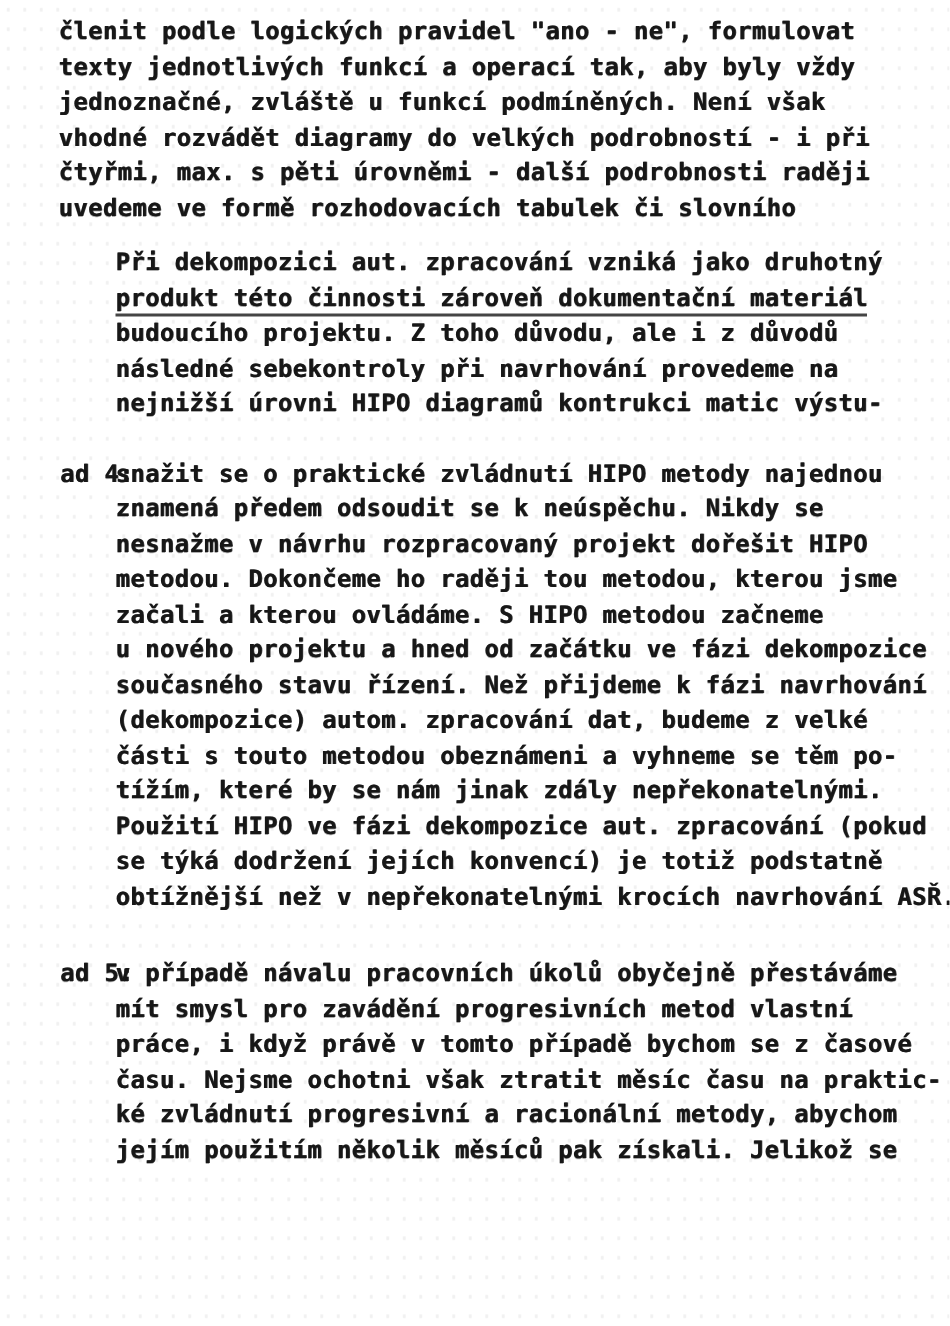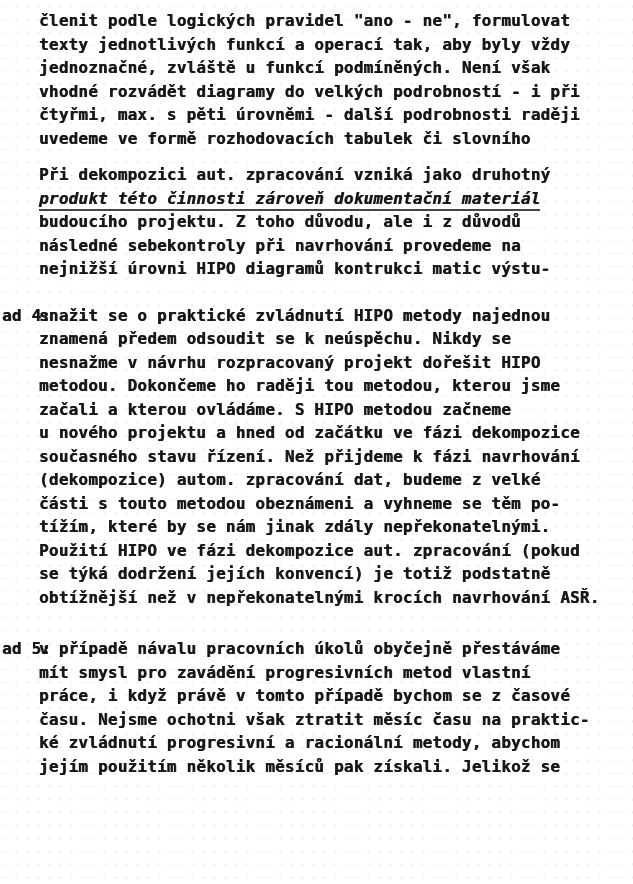--- a/index.html
+++ b/index.html
@@ -23,38 +23,37 @@
     font-size: 16px;
     font-weight: bold;
     letter-spacing: 0.2px;
     color: #171717;
     text-shadow: 0.5px 0 0 rgba(23,23,23,0.8), 0 0.4px 0 rgba(23,23,23,0.35);
   }
   .paragraph {
     display: flex;
     align-items: flex-start;
   }
-  .paragraph + .paragraph { margin-top: 13px; }
+  .paragraph + .paragraph { margin-top: 13px; margin-left: 38px; }
   .paragraph.p-ad4 { margin-top: 23px; }
   .paragraph.p-ad5 { margin-top: 28px; }
   .label {
     flex: 0 0 37px;
     width: 37px;
     line-height: 23.5px;
     white-space: nowrap;
   }
   .lines { flex: 1 1 auto; min-width: 0; }
   .line {
     line-height: 23.5px;
     white-space: pre;
   }
   .line .underlined {
     border-bottom: 2px solid rgba(23,23,23,0.8);
     padding-bottom: 1px;
-    font-style: italic;
   }
 </style>
 </head>
 <body>
 
 <div class="page">
   <div class="paragraphs" id="paragraphs">
       <div class="paragraph p-1">
         <span class="label"></span>
         <div class="lines">

